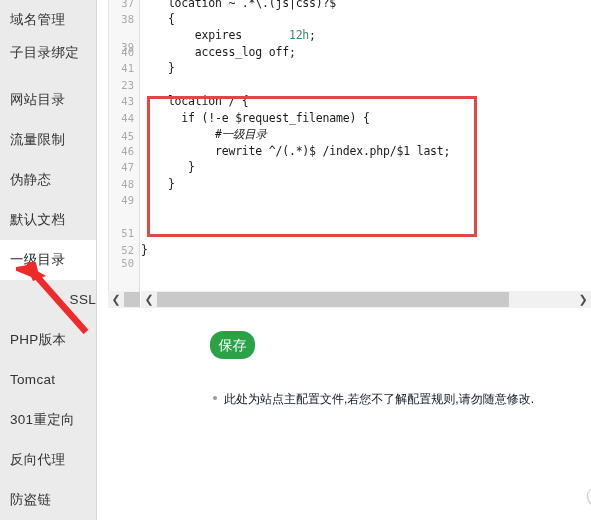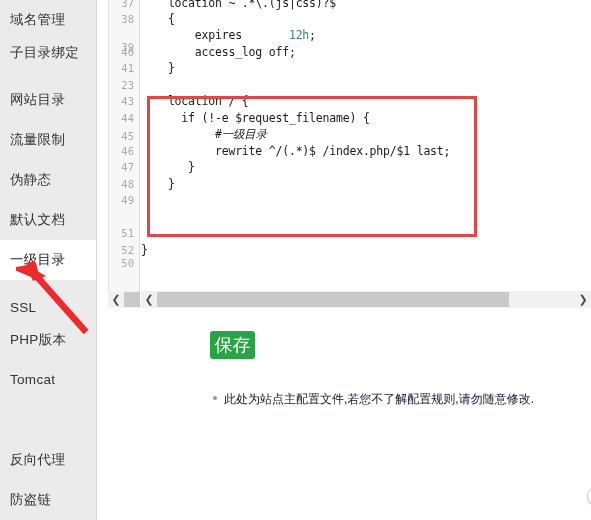--- a/index.html
+++ b/index.html
@@ -177,25 +177,25 @@
 
   
   #save-button {
     position: absolute;
     left: 113px;
     top: 331px;
     width: 45px;
     height: 28px;
     background: #2aa347;
     color: #ffffff;
-    font-size: 18px;
+    font-size: 14px;
     line-height: 28px;
     text-align: center;
     border: none;
-    border-radius: 3px;
+    border-radius: 13px;
     padding: 0;
     cursor: pointer;
     font-family: "Liberation Sans", sans-serif;
   }
 
   
   #note-row {
     position: absolute;
     left: 116px;
     top: 390px;
@@ -240,23 +240,24 @@
 <body>
 
 <div id="sidebar">
     <div class="side-item" style="top: 0px;">域名管理</div>
     <div class="side-item" style="top: 33px;">子目录绑定</div>
     <div class="side-item" style="top: 80px;">网站目录</div>
     <div class="side-item" style="top: 120px;">流量限制</div>
     <div class="side-item" style="top: 200px;">默认文档</div>
     <div class="side-item" style="top: 160px;">伪静态</div>
     <div class="side-item active" style="top: 240px;">一级目录</div>
-    <div class="side-item" style="top: 288px;">SSL</div>
+    <div class="side-item" style="top: 280px; text-align: right;">SSL</div>
     <div class="side-item" style="top: 320px;">PHP版本</div>
     <div class="side-item" style="top: 360px;">Tomcat</div>
+    <div class="side-item" style="top: 400px;">301重定向</div>
     <div class="side-item" style="top: 440px;">反向代理</div>
     <div class="side-item" style="top: 480px;">防盗链</div>
   </div>
 
 <svg id="pointer-arrow" viewBox="0 0 80 72" xmlns="http://www.w3.org/2000/svg">
   <defs>
     <marker id="arrowhead" markerWidth="5" markerHeight="5" refX="2.2" refY="2.5" orient="auto" markerUnits="strokeWidth">
       <path d="M4.8,0.2 L0.2,2.5 L4.8,4.8 L3.4,2.5 Z" fill="#ee2b2b"></path>
     </marker>
   </defs>

